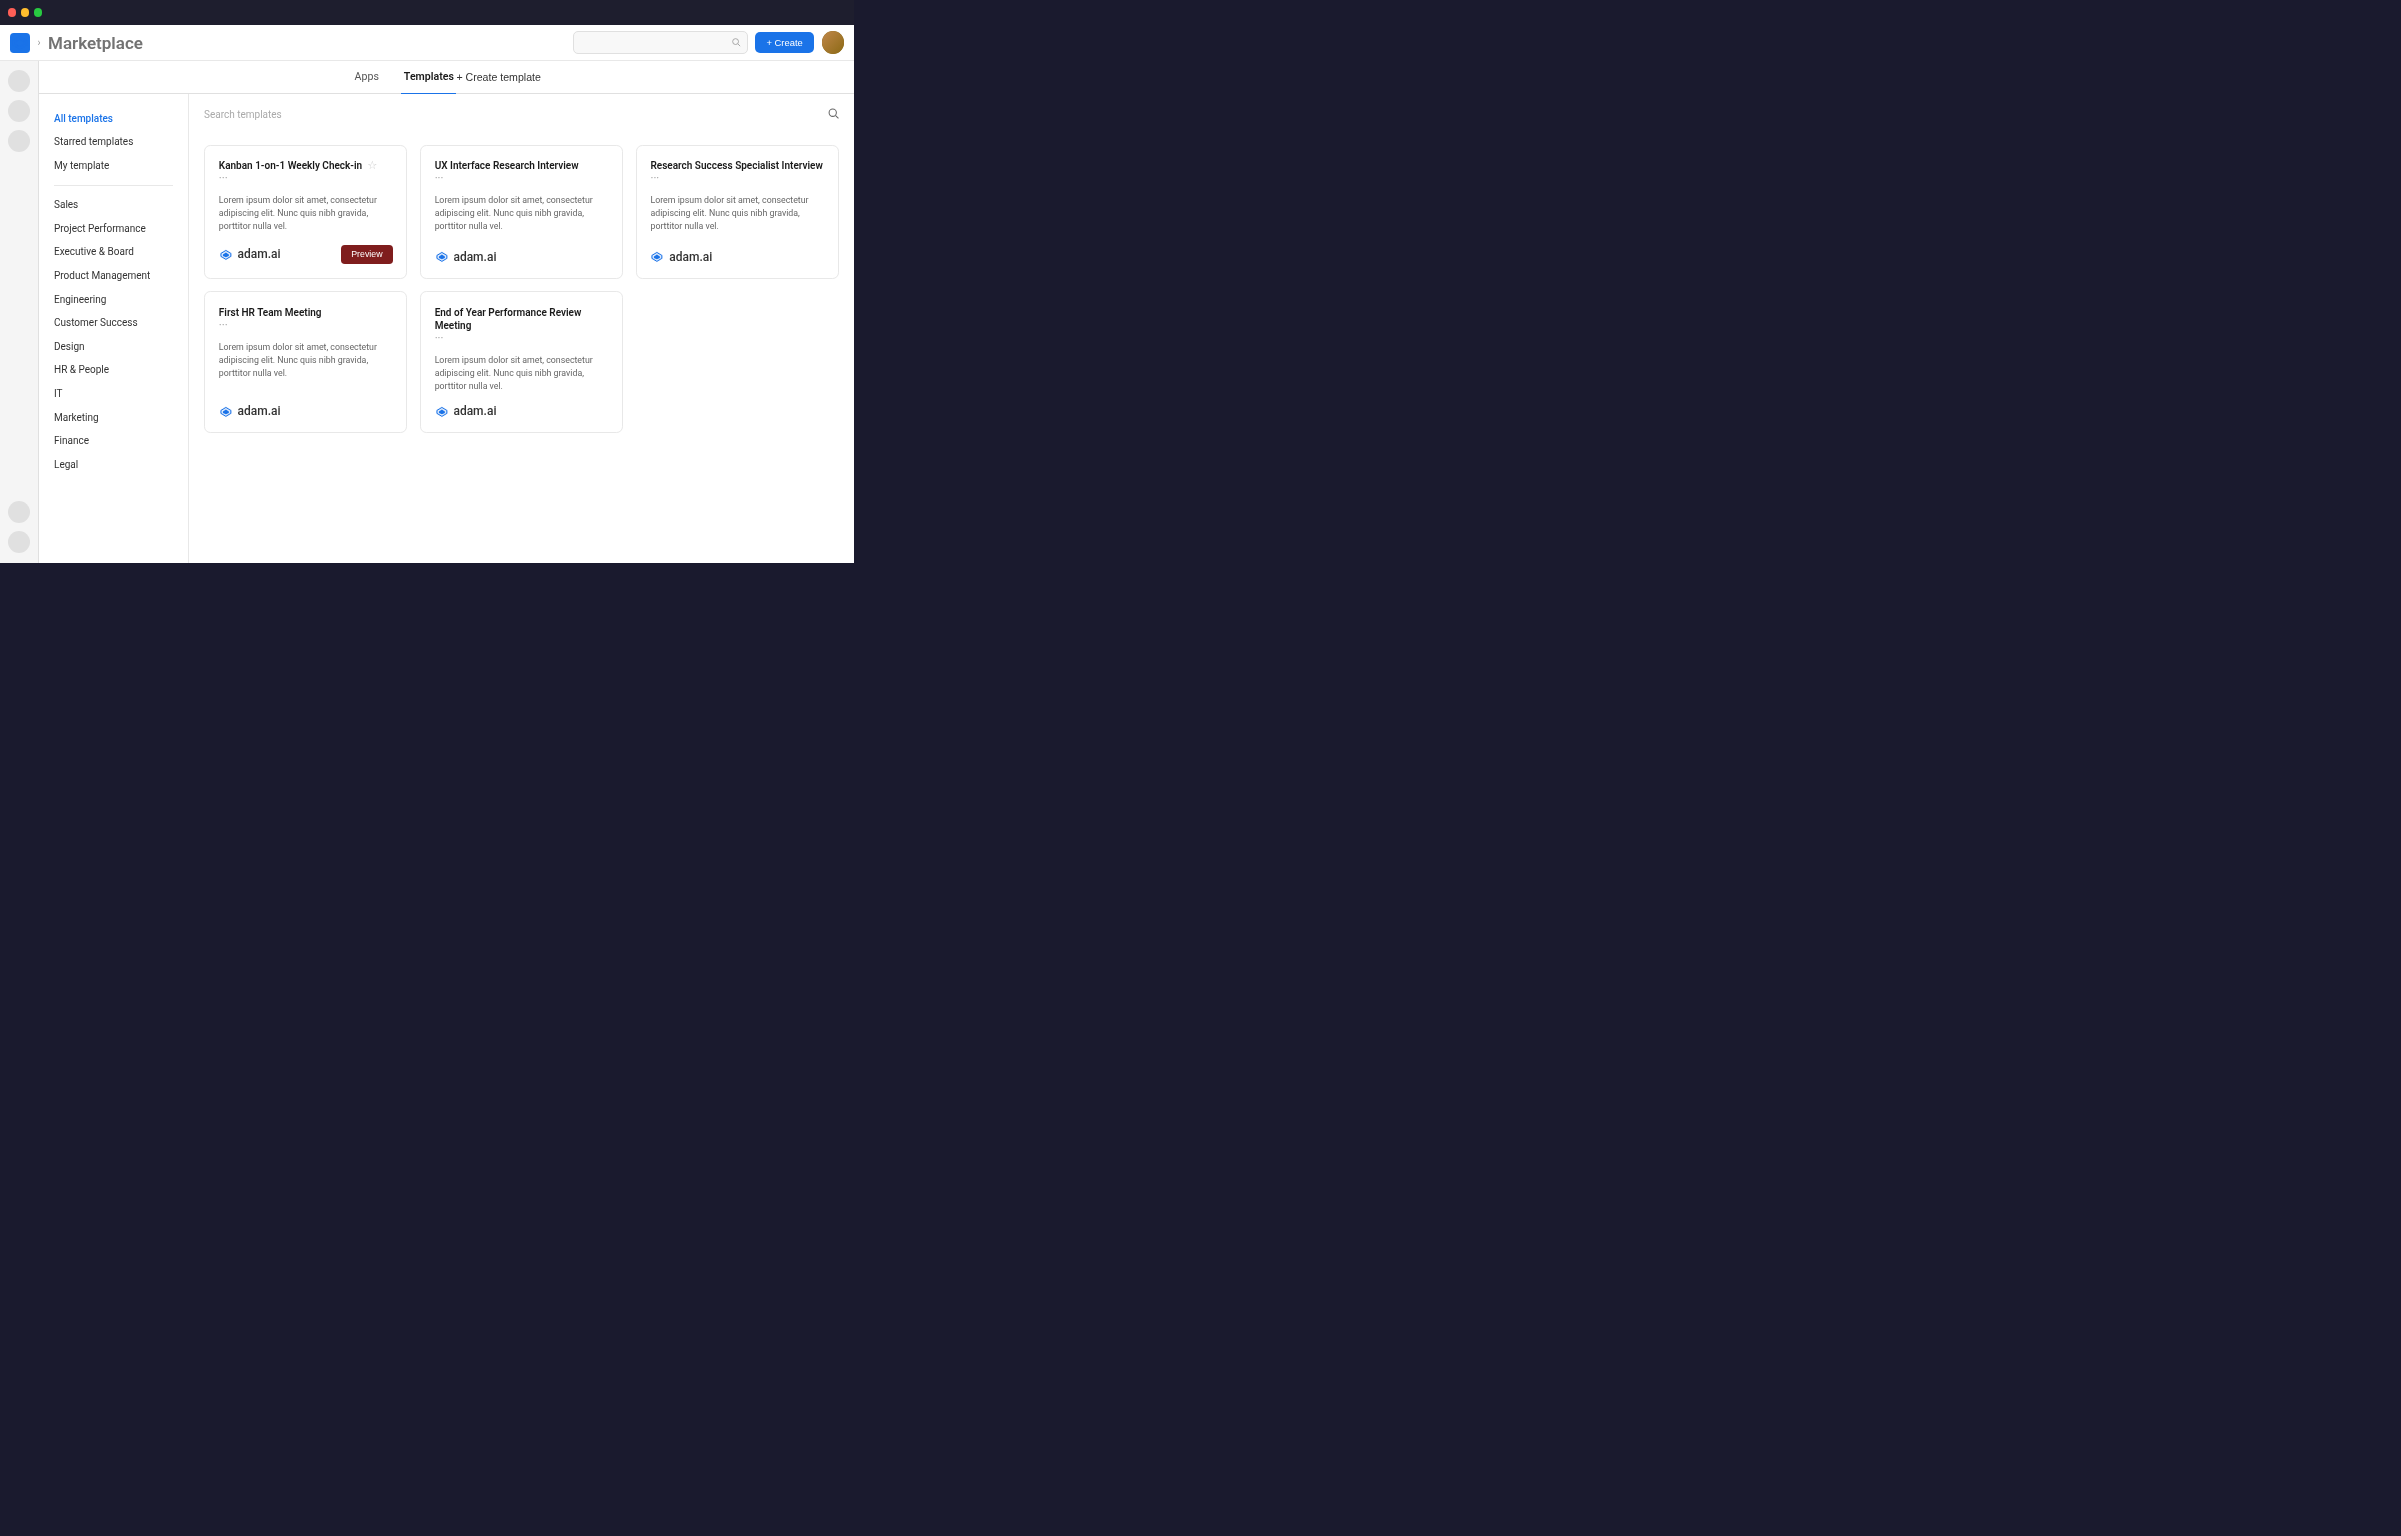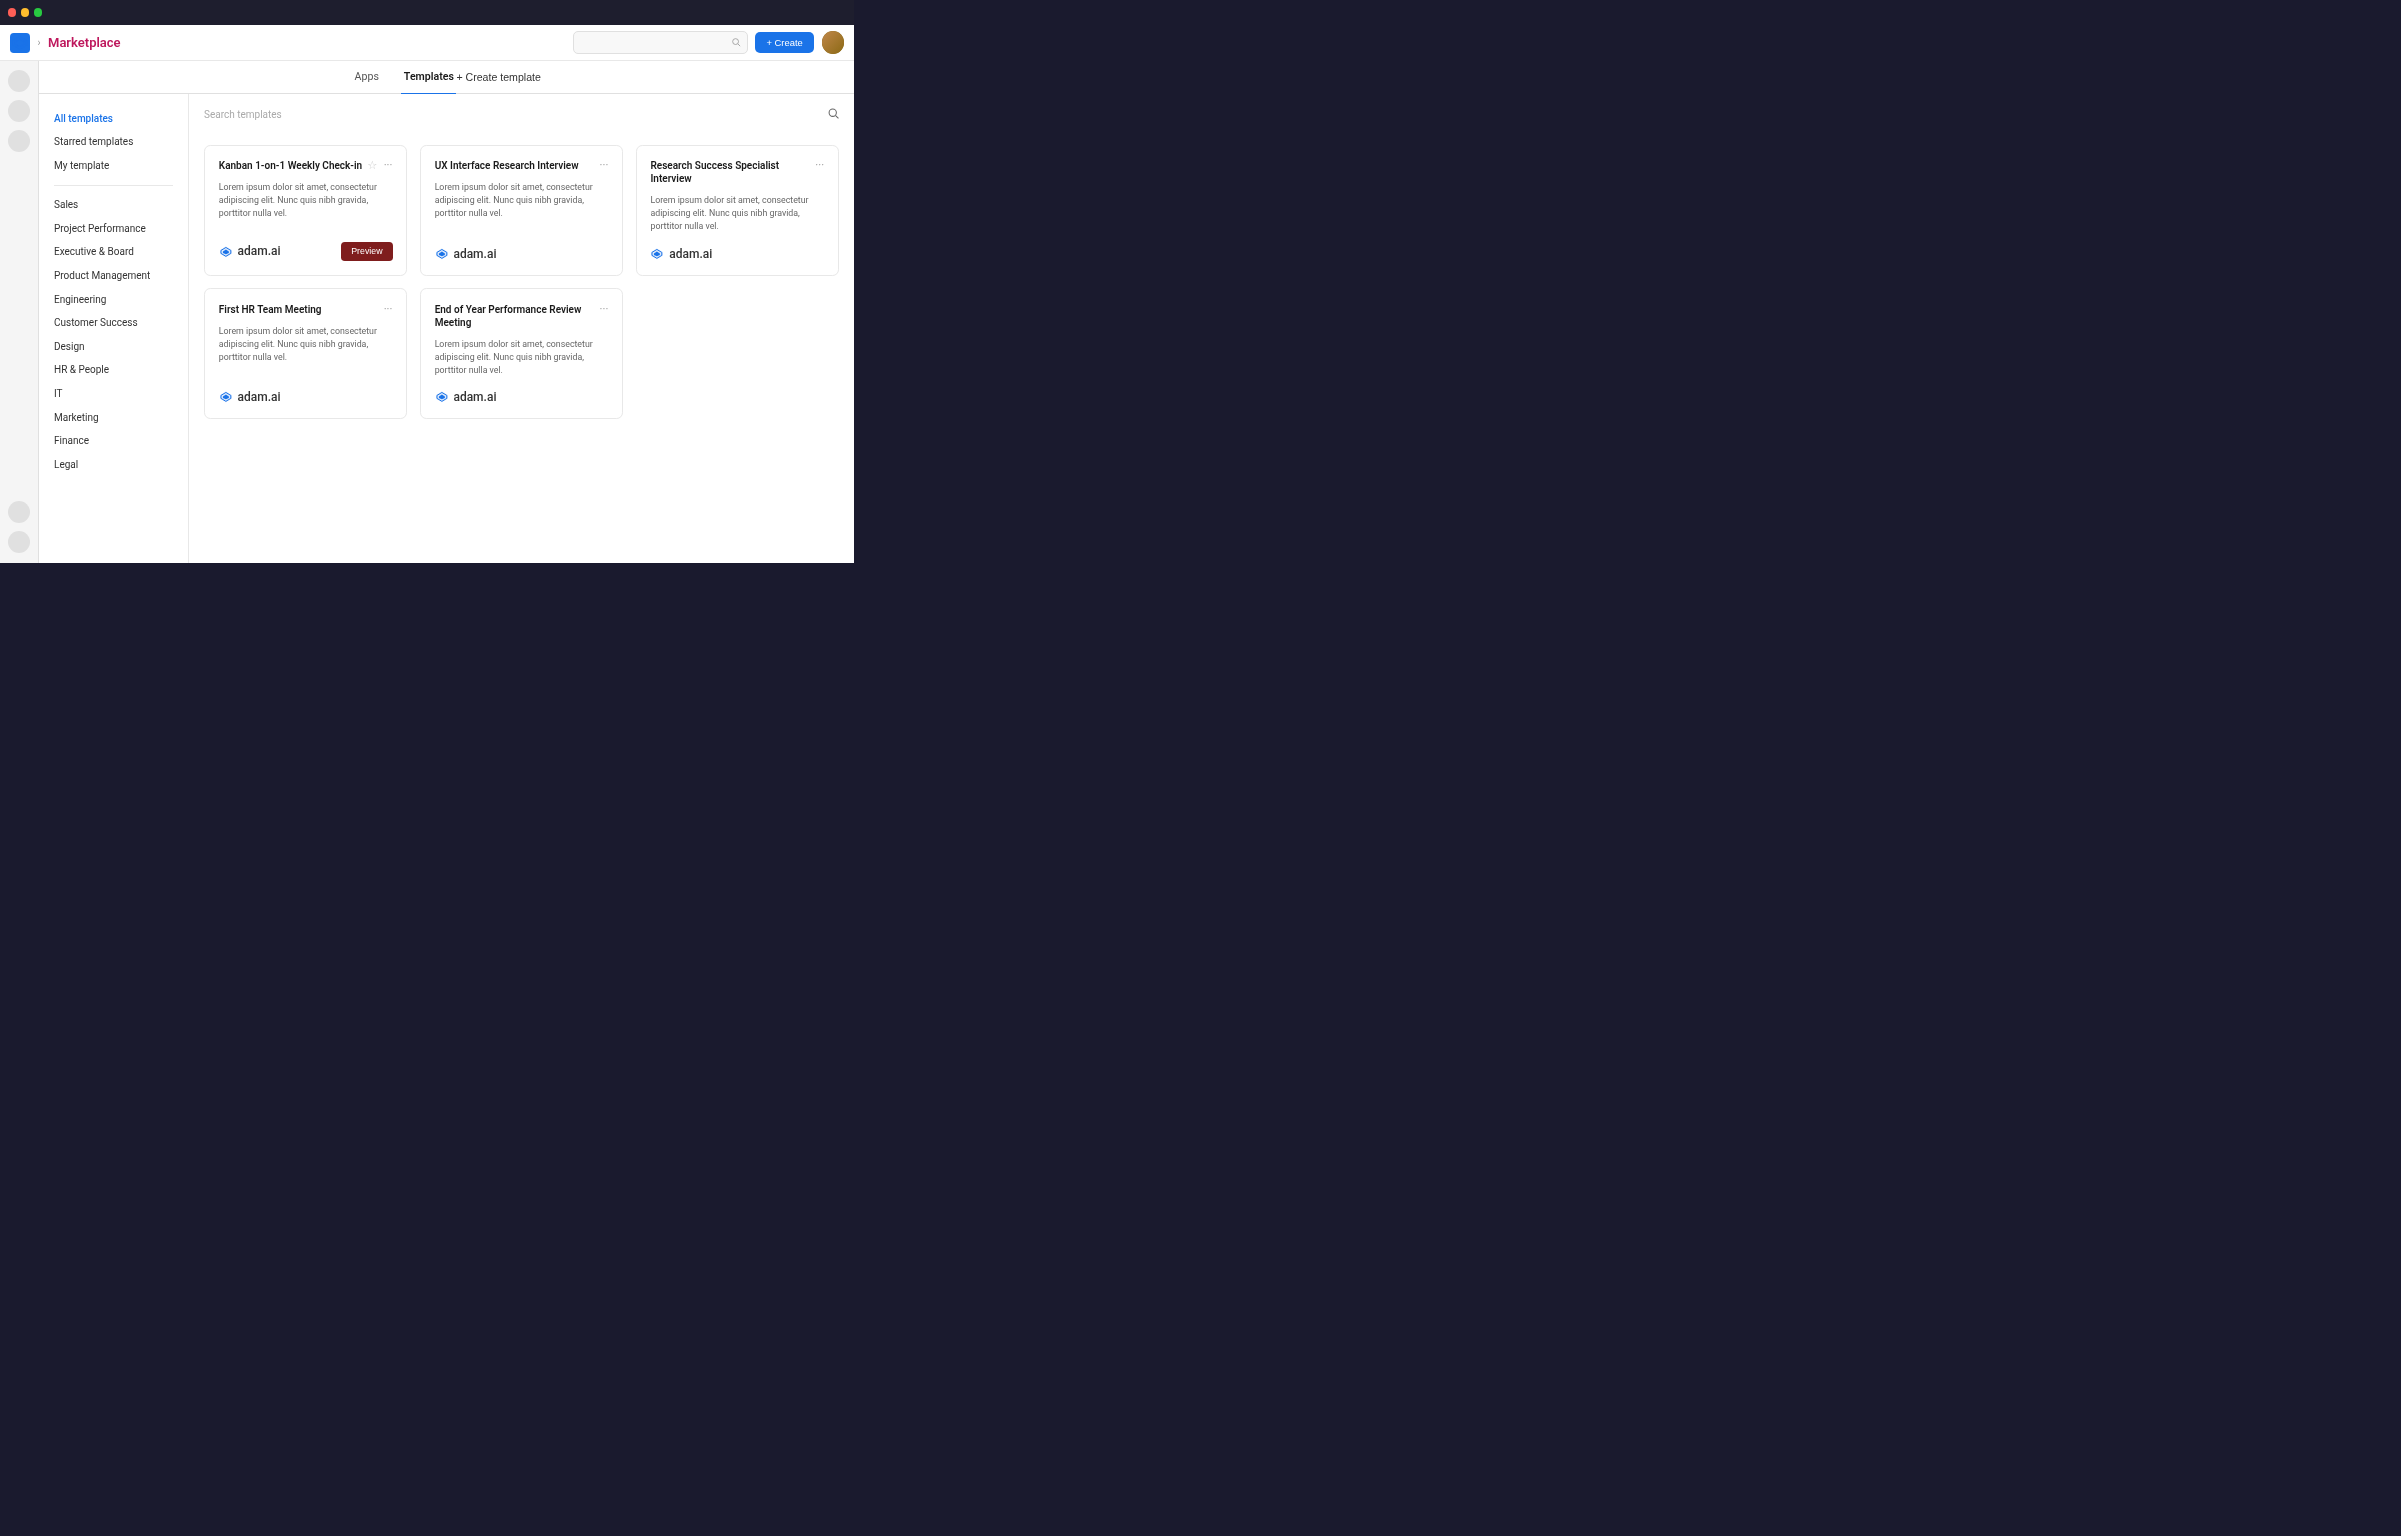--- a/index.html
+++ b/index.html
@@ -53,23 +53,23 @@
       display: flex; align-items: center; justify-content: center;
       color: white;
       font-weight: bold;
       font-size: 8.8px;
     }
     .nav-chevron {
       color: #999;
       font-size: 10px;
     }
     .nav-title {
-      font-size: 13px;
+      font-size: 17px;
       font-weight: 600;
-      color: #be185d;
+      color: #737373;
       flex: 1;
     }
     .nav-search {
       width: 175px;
       height: 22.5px;
       border: 0.6px solid #e0e0e0;
       border-radius: 5px;
       padding: 0 22.5px 0 7.5px;
       font-size: 8.8px;
       color: #333;
@@ -256,20 +256,21 @@
       min-height: 131px;
       display: flex;
       flex-direction: column;
       justify-content: space-between;
     }
     .card-header {
       display: flex;
       align-items: flex-start;
       justify-content: space-between;
       margin-bottom: 8.8px;
+      flex-direction: column;
     }
     .card-title-row {
       display: flex;
       align-items: center;
       gap: 5px;
       flex: 1;
     }
     .card-title {
       font-size: 10px;
       font-weight: 600;

